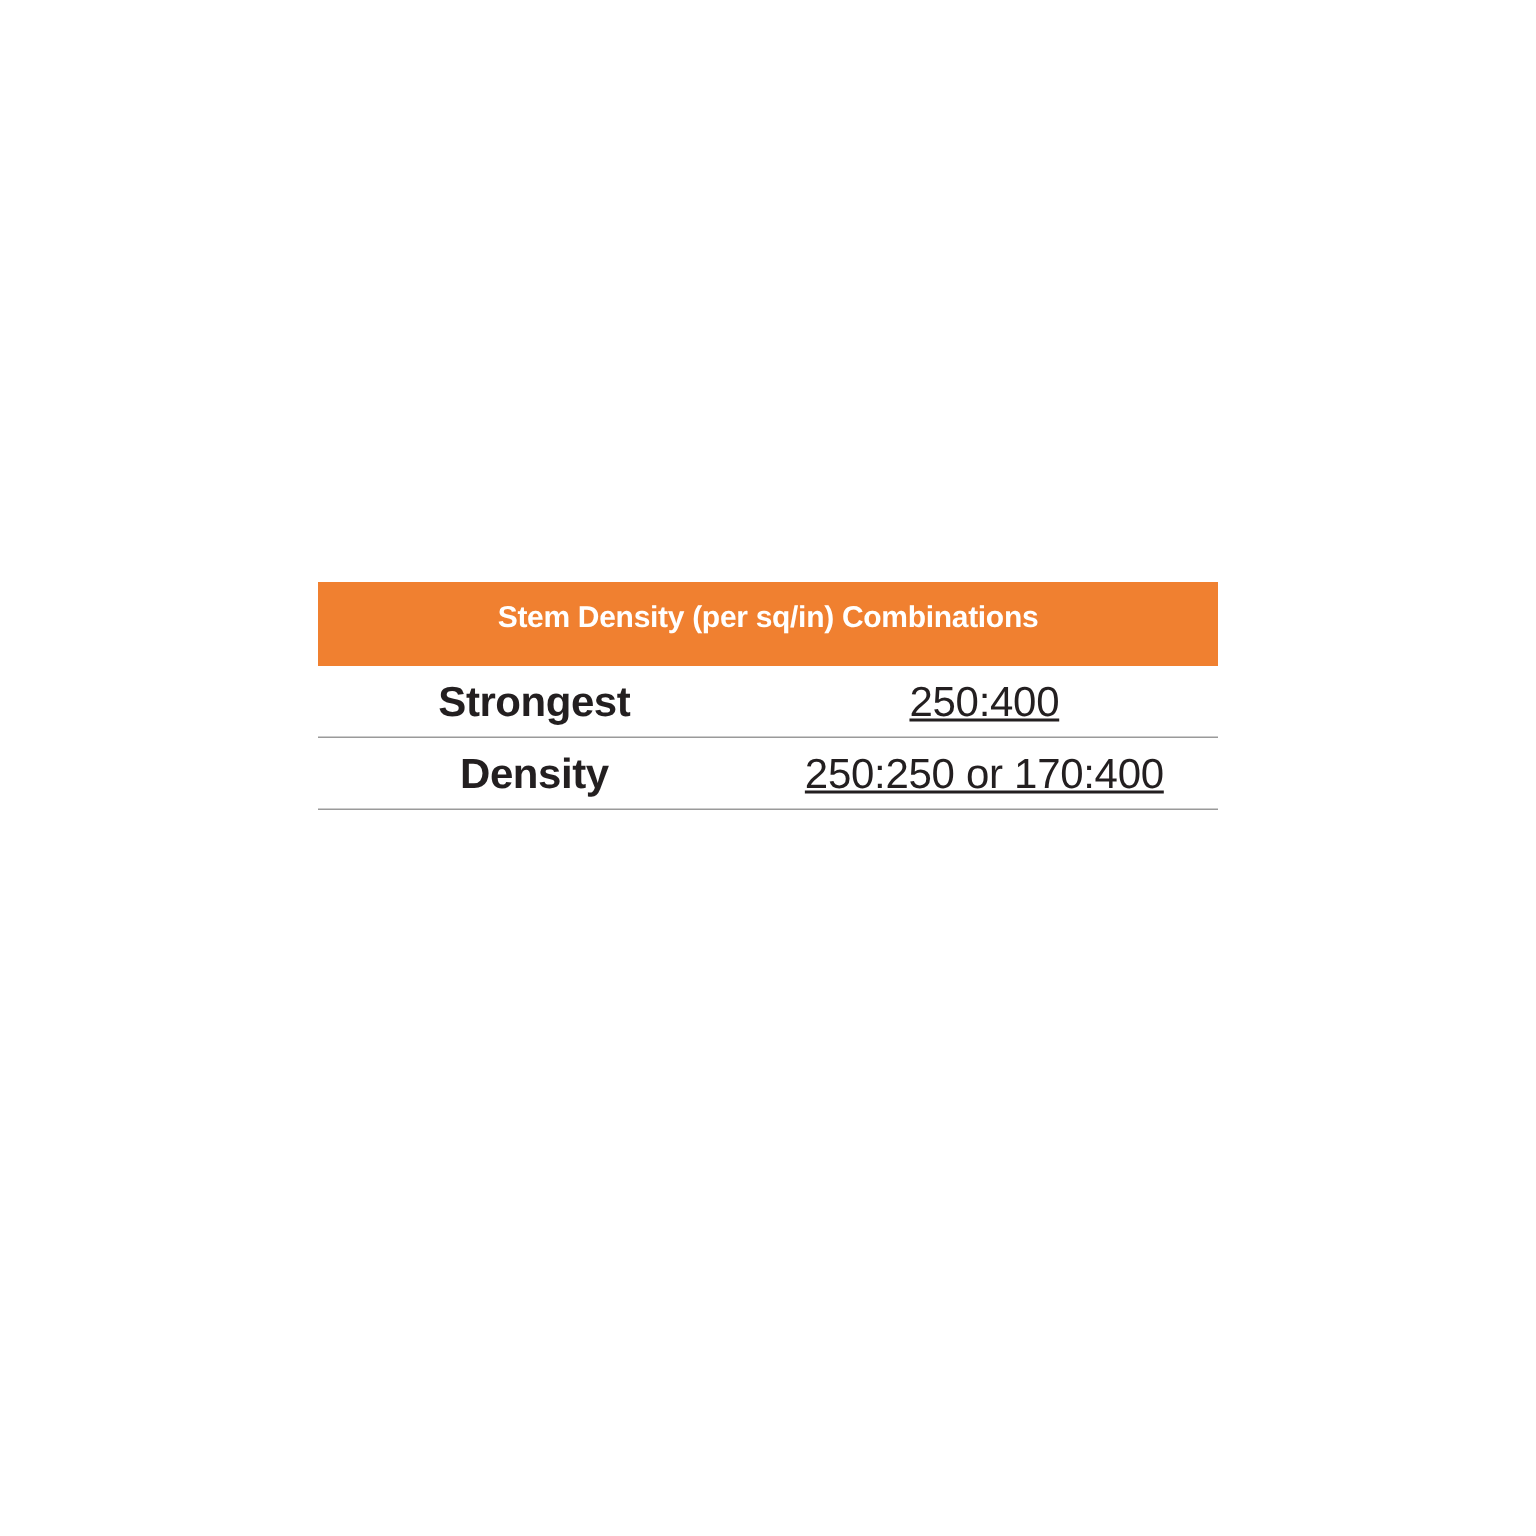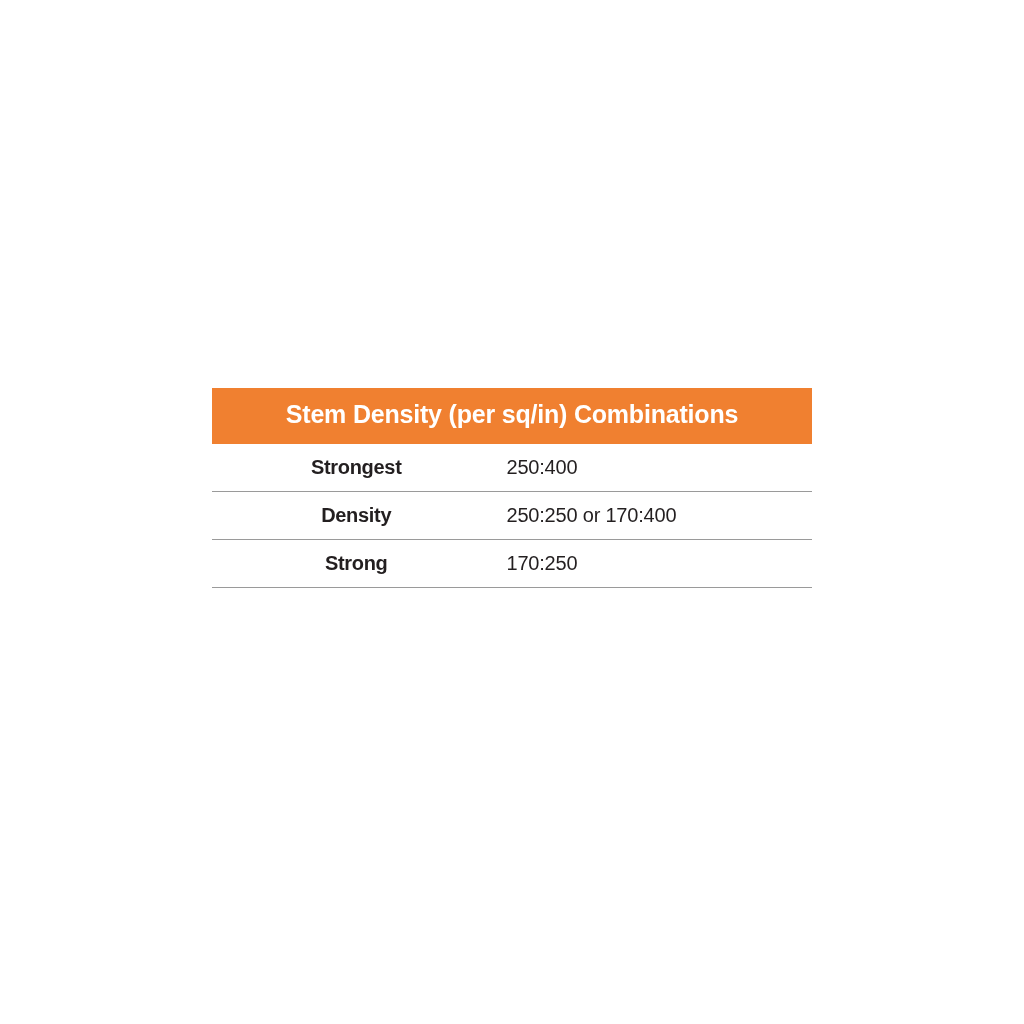--- a/index.html
+++ b/index.html
@@ -25,66 +25,64 @@
   table.density-table {
     width: 100%;
     border-collapse: collapse;
     table-layout: fixed;
   }
 
   table.density-table caption {
     caption-side: top;
     background: #f08030;
     color: #ffffff;
-    font-size: 25px;
+    font-size: 20px;
     font-weight: bold;
     letter-spacing: -0.2px;
     line-height: 1.0;
     padding: 14px 10px 16px 10px;
     box-sizing: border-box;
     height: 56px;
     text-align: center;
   }
 
   table.density-table td {
     border-bottom: 1.5px solid #9a9a9a;
     height: 47px;
     padding: 0 6px;
     vertical-align: middle;
     color: #231f20;
-    font-size: 20px;
+    font-size: 28px;
   }
 
   td.label-cell {
     width: 48%;
     text-align: center;
     font-weight: bold;
     letter-spacing: -0.3px;
   }
 
   td.value-cell {
     width: 52%;
+    text-align: center;
     font-weight: normal;
     letter-spacing: -0.2px;
+    text-decoration: underline;
   }
 </style>
 </head>
 <body>
 
 <div id="table-wrap">
   <table class="density-table">
     <caption>Stem Density (per sq/in) Combinations</caption>
     <tbody>
       <tr>
         <td class="label-cell">Strongest</td>
         <td class="value-cell">250:400</td>
       </tr>
       <tr>
         <td class="label-cell">Density</td>
         <td class="value-cell">250:250 or 170:400</td>
       </tr>
-      <tr>
-        <td class="label-cell">Strong</td>
-        <td class="value-cell">170:250</td>
-      </tr>
     </tbody>
   </table>
 </div>
 
 </body></html>

